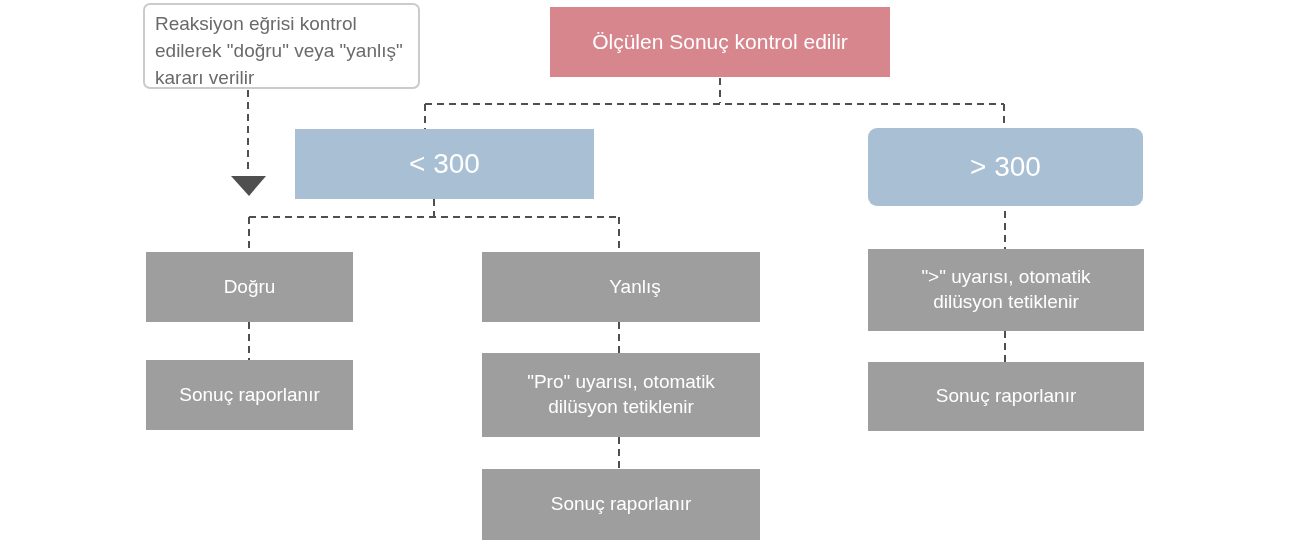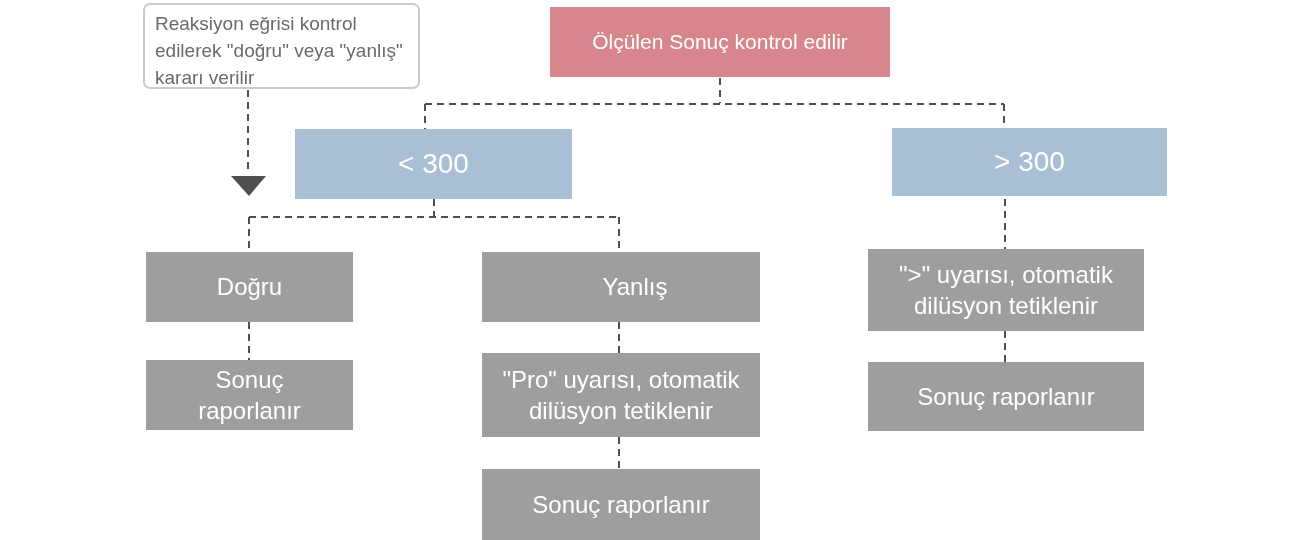--- a/index.html
+++ b/index.html
@@ -41,25 +41,25 @@
   }
   .root {
     left: 550px; top: 7px; width: 340px; height: 70px;
     background: #d7868d;
     font-size: 21px;
   }
   .branch {
     background: #a8bfd4;
     font-size: 28px;
   }
-  .branch-left  { left: 295px; top: 129px; width: 277px; height: 70px; }
-  .branch-right { left: 892px; top: 128px; width: 275px; height: 68px; }
+  .branch-left  { left: 295px; top: 129px; width: 299px; height: 70px; }
+  .branch-right { left: 868px; top: 128px; width: 275px; height: 78px; border-radius: 9px; }
   .action {
     background: #9e9e9e;
-    font-size: 24px;
+    font-size: 19px;
     padding: 0 20px;
   }
   .dogru         { left: 146px; top: 252px; width: 207px; height: 70px; }
   .dogru-report  { left: 146px; top: 360px; width: 207px; height: 70px; }
   .yanlis        { left: 482px; top: 252px; width: 278px; height: 70px; padding-left: 48px; }
   .pro-warning   { left: 482px; top: 353px; width: 278px; height: 84px; }
   .yanlis-report { left: 482px; top: 469px; width: 278px; height: 71px; }
   .gt-warning    { left: 868px; top: 249px; width: 276px; height: 82px; }
   .gt-report     { left: 868px; top: 362px; width: 276px; height: 69px; }
   .dash {

